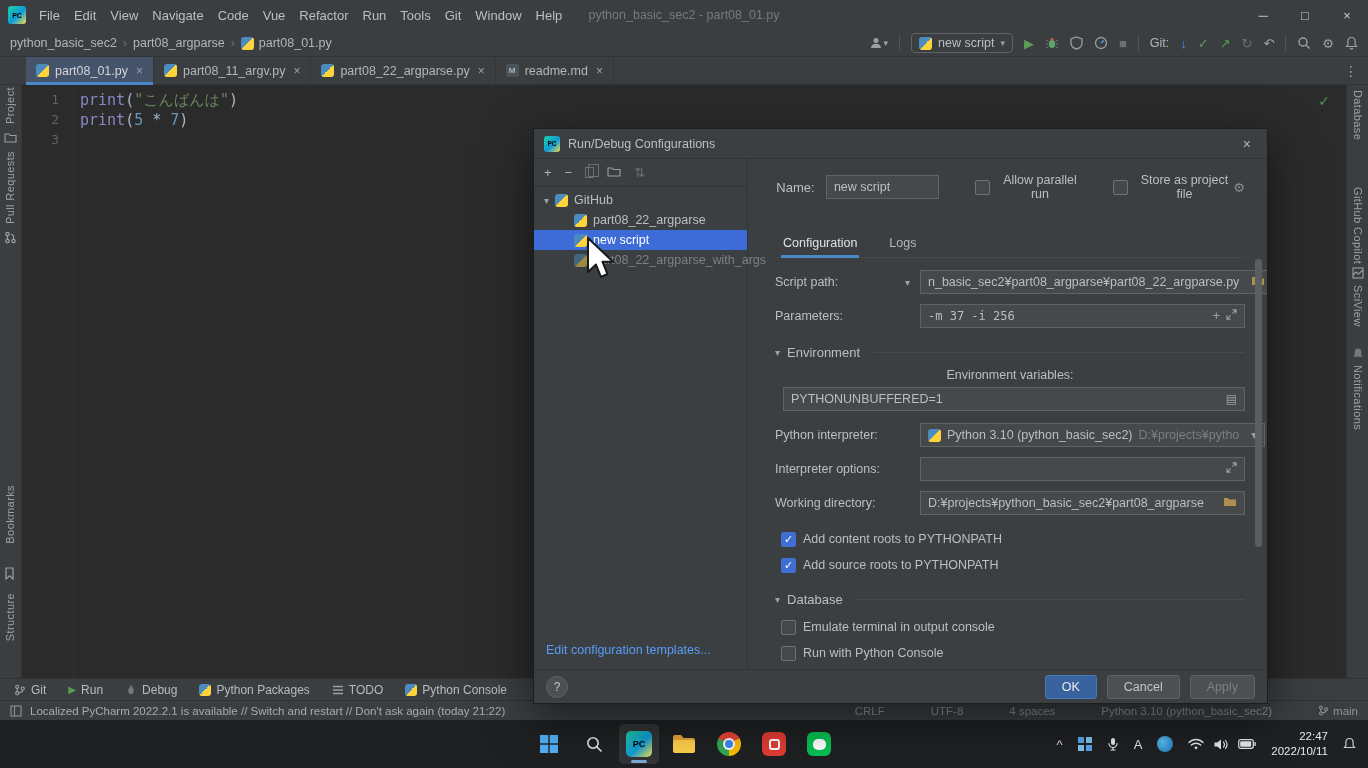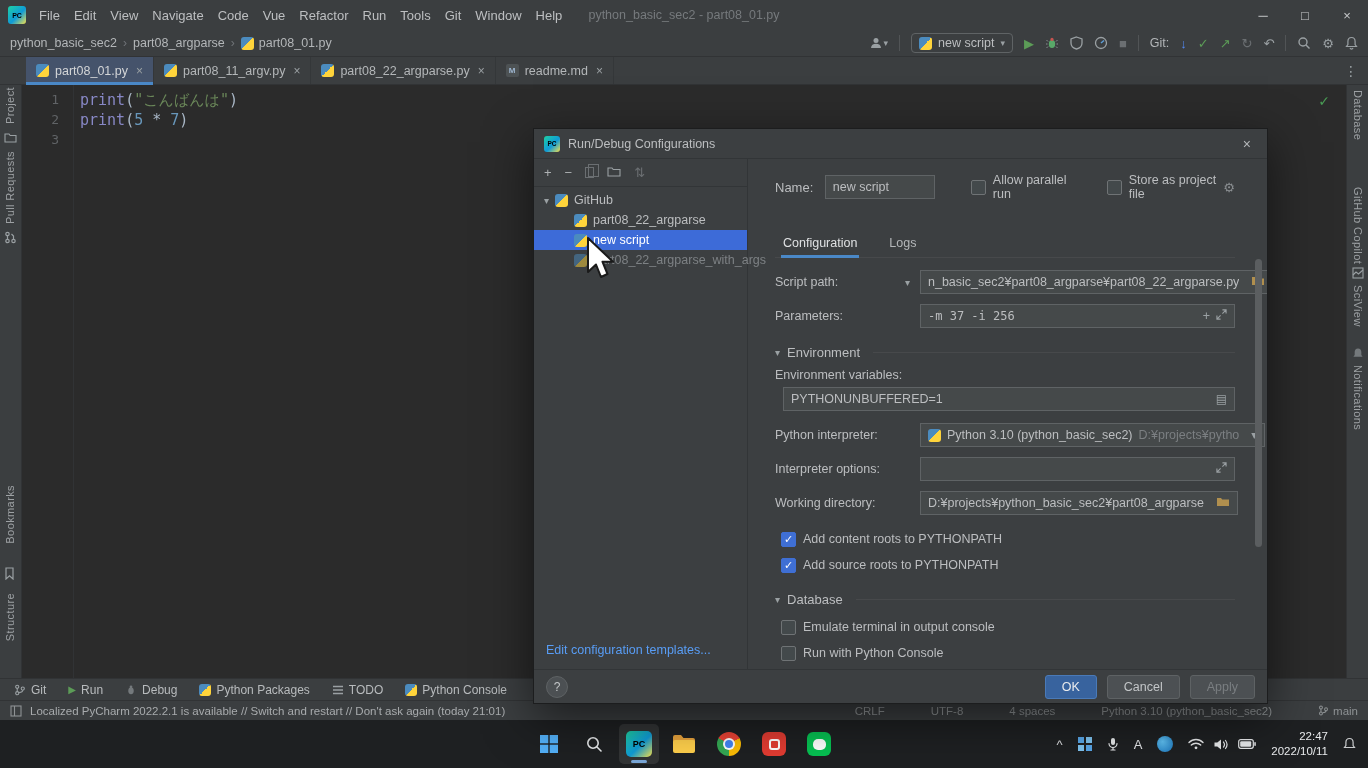--- a/index.html
+++ b/index.html
@@ -72,21 +72,21 @@
   .ico-copy { position:relative; width:9px; height:11px; border:1px solid #6b6f72; }
   .ico-copy::after { content:""; position:absolute; left:2px; top:-4px; width:9px; height:11px; border:1px solid #6b6f72; }
   .tree { padding-top:3px; font-size:12.5px; }
   .tree-row { height:20px; display:flex; align-items:center; gap:6px; padding-left:10px; color:#bcbec0; }
   .tree-row .chev { font-size:10px; color:#9aa0a3; }
   .tree-child { padding-left:40px; }
   .tree-child.selected { background:#3d6bd8; color:#fff; }
   .tree-child.faded { color:#7d8184; }
   .edit-templates { position:absolute; bottom:12px; left:12px; color:#589df6; font-size:12.5px; cursor:pointer; }
 
-  .dlg-right { flex:1; padding:0 32px 0 27px; overflow:hidden; }
+  .dlg-right { flex:1; padding:0 22px 0 27px; overflow:hidden;text-align:center; }
   .name-row { margin-top:16px; height:24px; display:flex; align-items:center; }
   .nlabel { width:44px; color:#bcbec0; }
   .field { background:#45494a; border:1px solid #5f6365; height:24px; display:flex; align-items:center; padding:0 7px; font-size:12.5px; color:#bcbec0; gap:6px; }
   .name-field { width:120px; margin-left:10px; }
   .cb { display:flex; align-items:center; gap:7px; font-size:12.5px; color:#bcbec0; }
   .cb .box { width:15px; height:15px; border:1px solid #6f7375; border-radius:2px; background:#43494b; flex:none; display:flex; align-items:center; justify-content:center; }
   .cb.on .box { background:#3f6fd4; border-color:#3f6fd4; }
   .cb.on .box::after { content:"✓"; color:#fff; font-size:11px; }
   .cb.block { margin:0 0 0 6px; height:20px; }
   .cb1 { margin-left:36px; } .cb2 { margin-left:30px; }
@@ -540,21 +540,21 @@
       <span class="py-icon" style="width:12px;height:12px;"></span>
       <span>Python Console</span>
     </span>
   </div>
 
   <div class="statusbar">
     <svg width="12" height="12" viewBox="0 0 12 12">
         <rect x="1" y="1" width="10" height="10" fill="none" stroke="#8e9294" stroke-width="1.1"></rect>
         <path d="M4.5 1v10" stroke="#8e9294" stroke-width="1.1"></path>
       </svg>
-    <span>Localized PyCharm 2022.2.1 is available // Switch and restart // Don't ask again (today 21:01)</span>
+    <span>Localized PyCharm 2022.2.1 is available // Switch and restart // Don't ask again (today 21:22)</span>
     <span class="sb-right">
       <span class="sb-item">CRLF</span>
       <span class="sb-item">UTF-8</span>
       <span class="sb-item">4 spaces</span>
       <span class="sb-item">Python 3.10 (python_basic_sec2)</span>
       <span class="sb-item">
         <svg width="11" height="11" viewBox="0 0 13 13">
             <circle cx="3.5" cy="3" r="1.7" fill="none" stroke="#8e9294" stroke-width="1.2"></circle>
             <circle cx="3.5" cy="10" r="1.7" fill="none" stroke="#8e9294" stroke-width="1.2"></circle>
             <circle cx="9.5" cy="5" r="1.7" fill="none" stroke="#8e9294" stroke-width="1.2"></circle>

